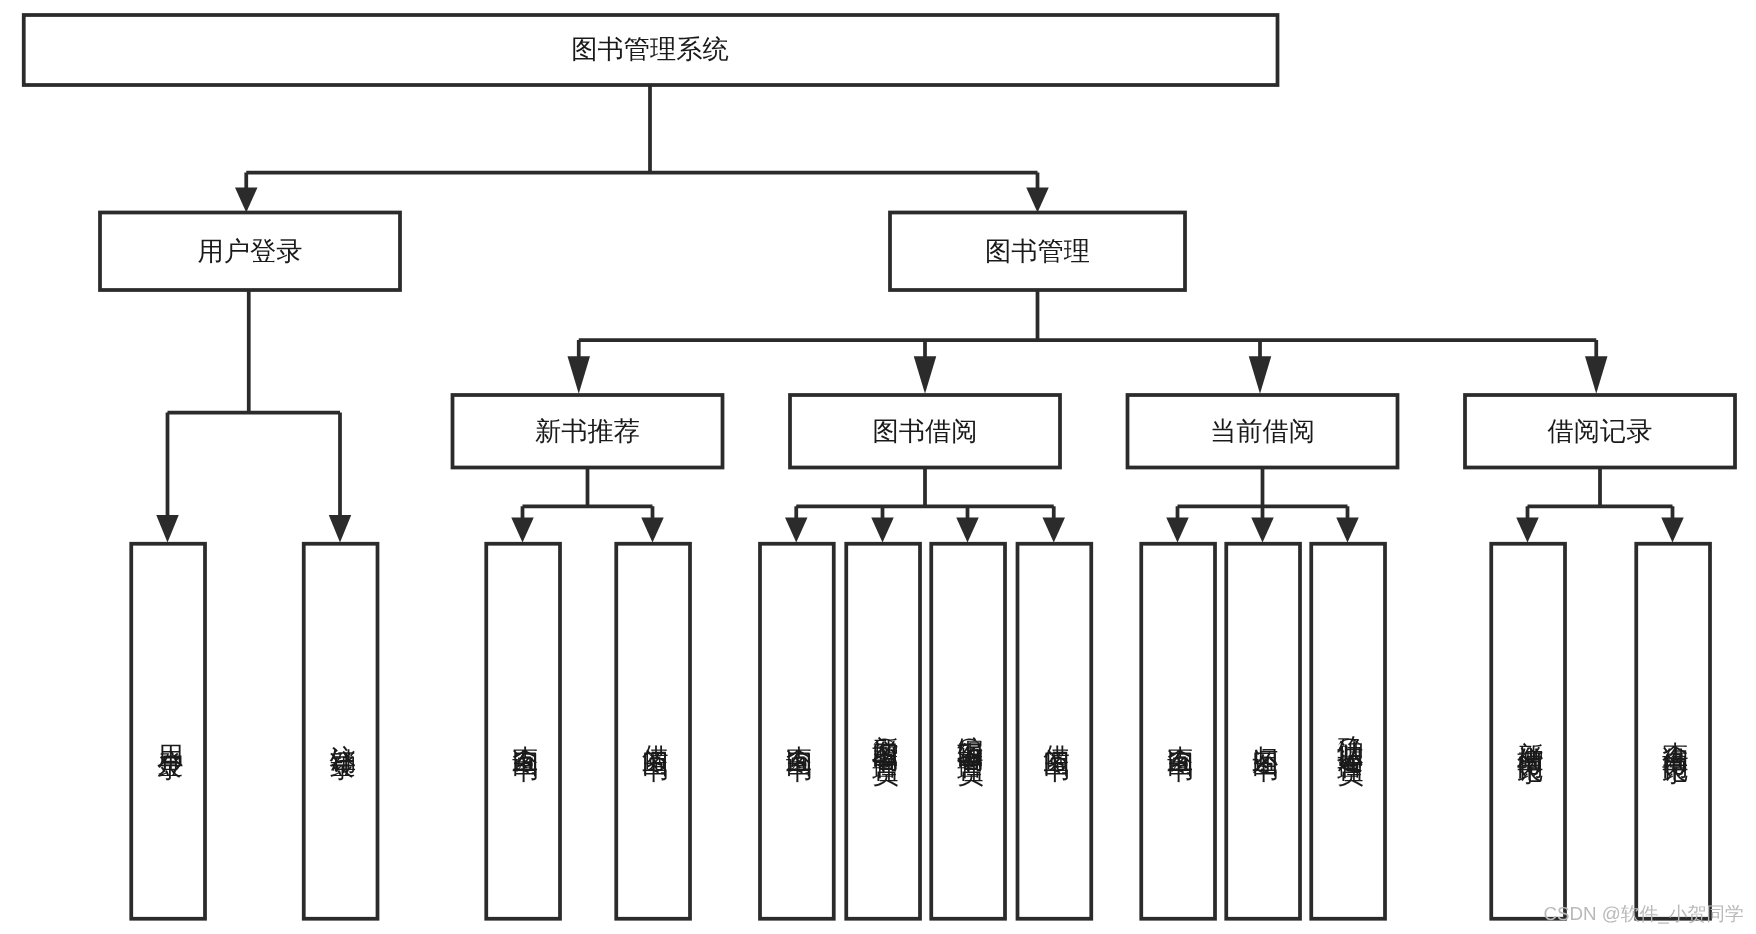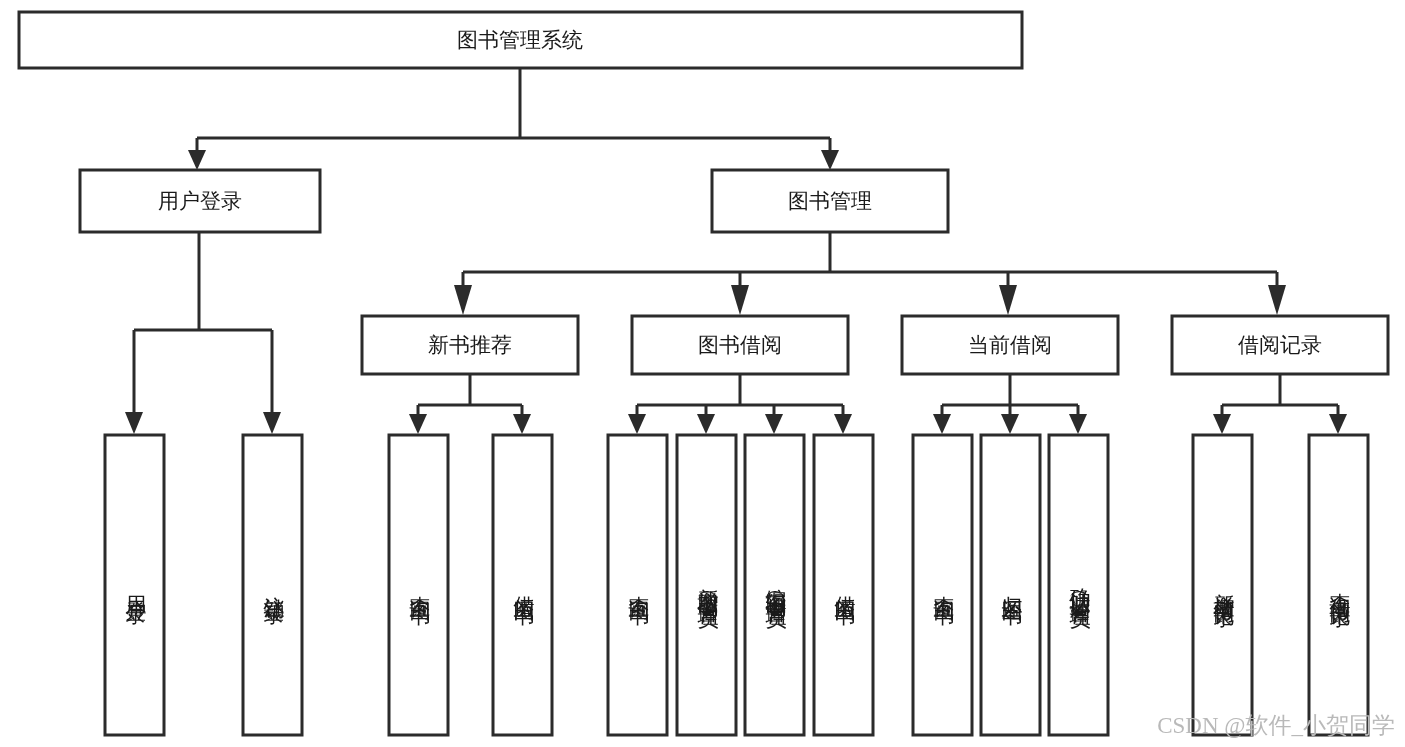--- a/index.html
+++ b/index.html
@@ -53,22 +53,22 @@
     fill: #1a1a1a;
     text-anchor: middle;
     dominant-baseline: middle;
     writing-mode: vertical-rl;
     letter-spacing: 3px;
   }
   .watermark {
     position: absolute;
     right: 10px;
     bottom: 6px;
-    font-family: Liberation Serif, serif;
-    font-size: 23px;
+    font-family: Liberation Sans, sans-serif;
+    font-size: 15px;
     color: #b9b9b9;
     white-space: nowrap;
     pointer-events: none;
   }
 </style>
 </head>
 <body>
 
 <div id="diagram-root">
 

